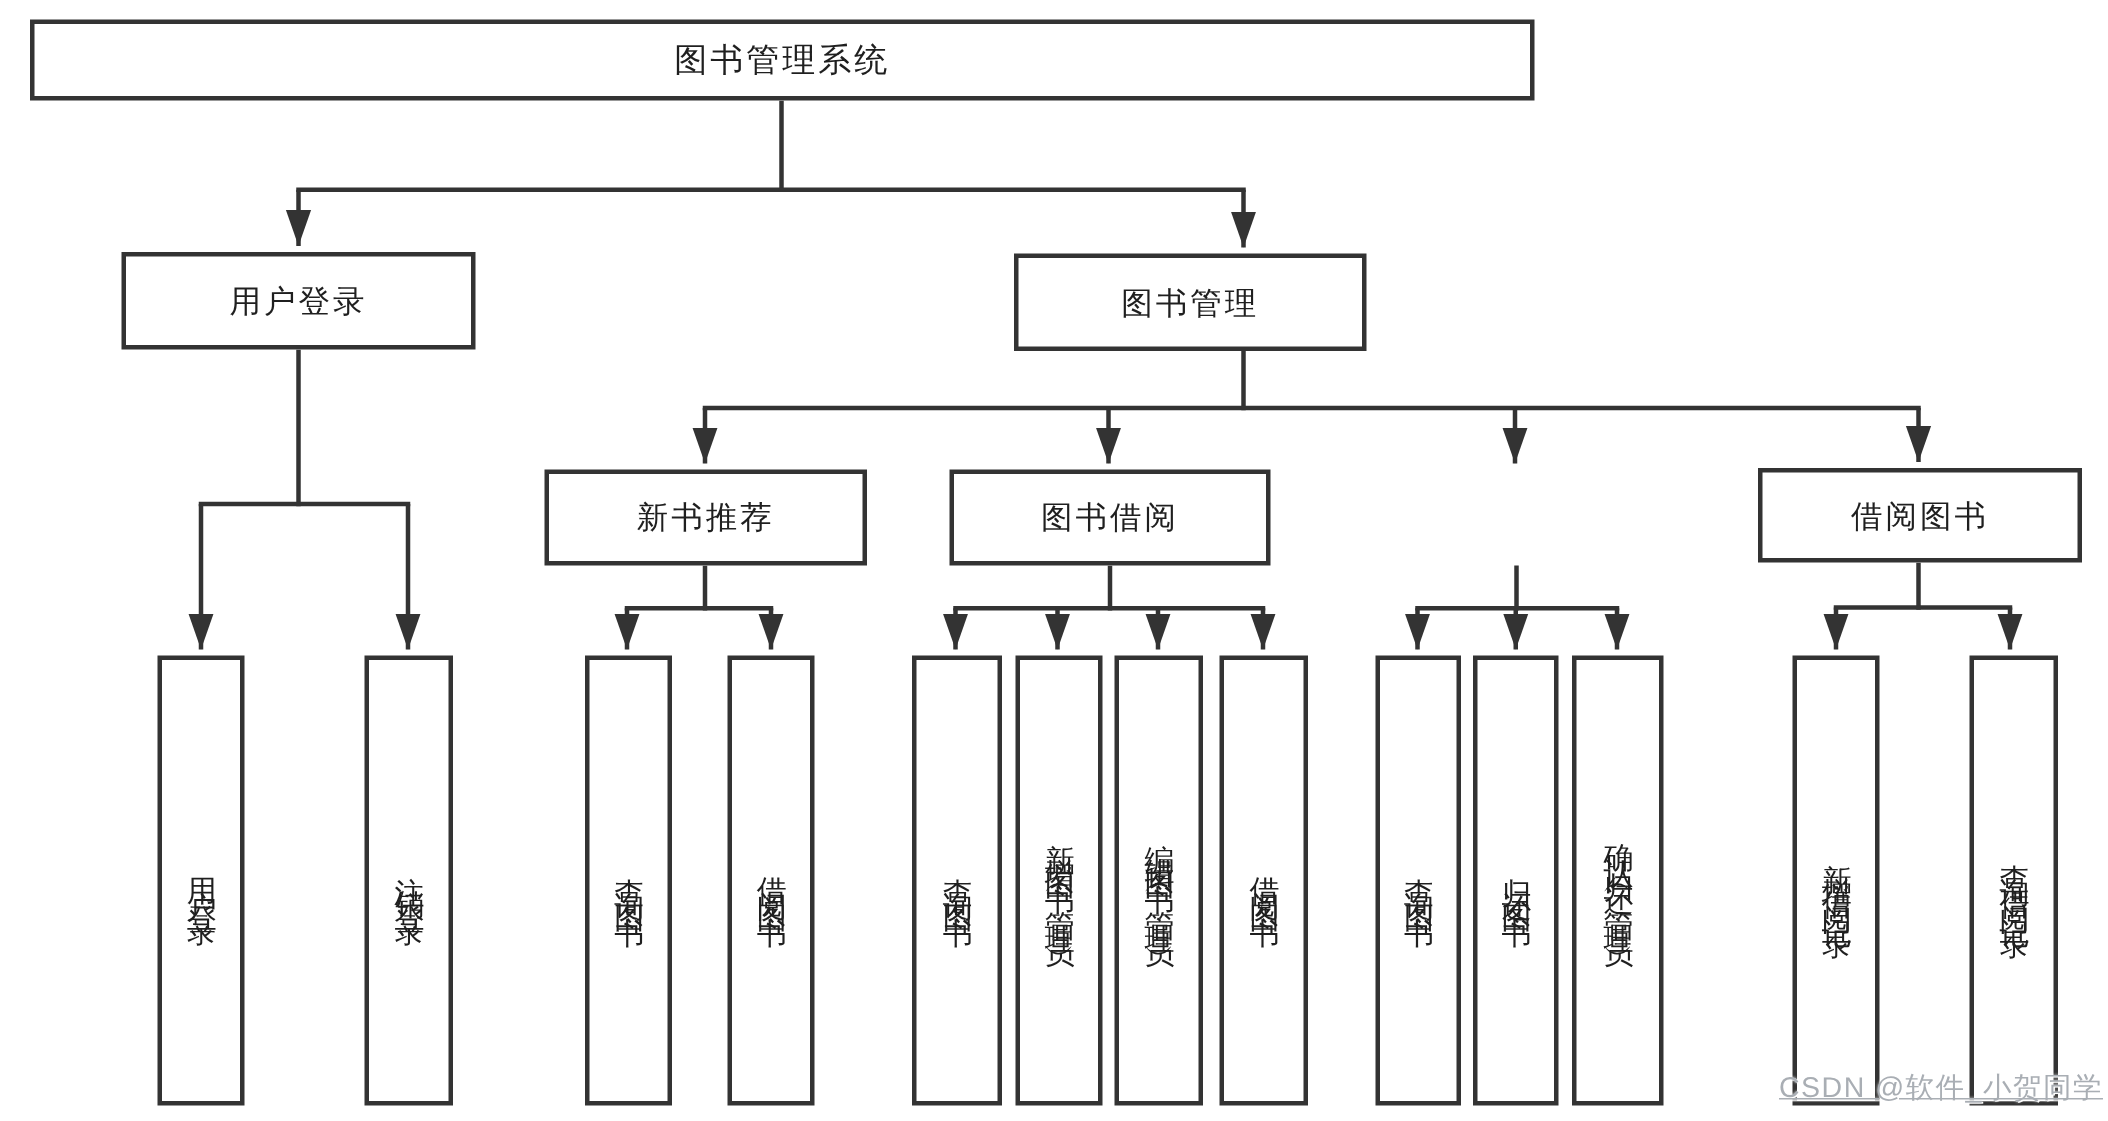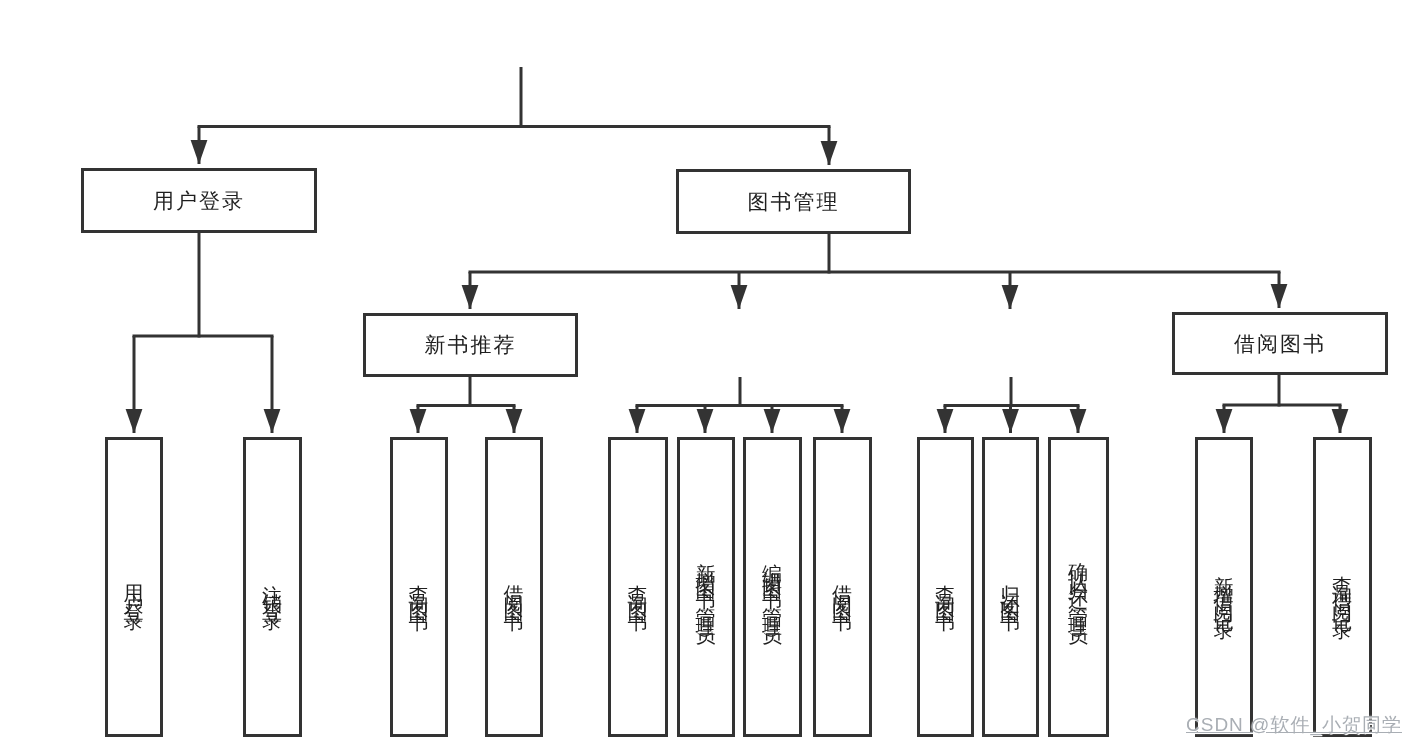--- a/index.html
+++ b/index.html
@@ -111,25 +111,27 @@
     <path class="edge" d="M945,405.5 L945,433" marker-end="url(#arrow)"></path>
     <path class="edge" d="M1010.5,405.5 L1010.5,433" marker-end="url(#arrow)"></path>
     <path class="edge" d="M1078,405.5 L1078,433" marker-end="url(#arrow)"></path>
 
     <path class="edge" d="M1279,375 L1279,406.5"></path>
     <path class="edge" d="M1222.5,405 L1341.5,405"></path>
     <path class="edge" d="M1224,405 L1224,433" marker-end="url(#arrow)"></path>
     <path class="edge" d="M1340,405 L1340,433" marker-end="url(#arrow)"></path>
   </svg>
 
+  <div class="node root" style="left:20px;top:13px;width:1003px;height:54px;">图书管理系统</div>
 
   <div class="node" style="left:81px;top:168px;width:236px;height:65px;">用户登录</div>
   <div class="node" style="left:676px;top:169px;width:235px;height:65px;">图书管理</div>
 
   <div class="node" style="left:363px;top:313px;width:215px;height:64px;">新书推荐</div>
+  <div class="node" style="left:633px;top:313px;width:214px;height:64px;">图书借阅</div>
   <div class="node" style="left:1172px;top:312px;width:216px;height:63px;">借阅图书</div>
 
   <div class="leaf" style="left:105px;width:58px;">用户登录</div>
   <div class="leaf" style="left:243px;width:59px;">注销登录</div>
 
   <div class="leaf" style="left:390px;width:58px;">查询图书</div>
   <div class="leaf" style="left:485px;width:58px;">借阅图书</div>
 
   <div class="leaf" style="left:608px;width:60px;">查询图书</div>
   <div class="leaf" style="left:677px;width:58px;">新增图书（管理员）</div>

